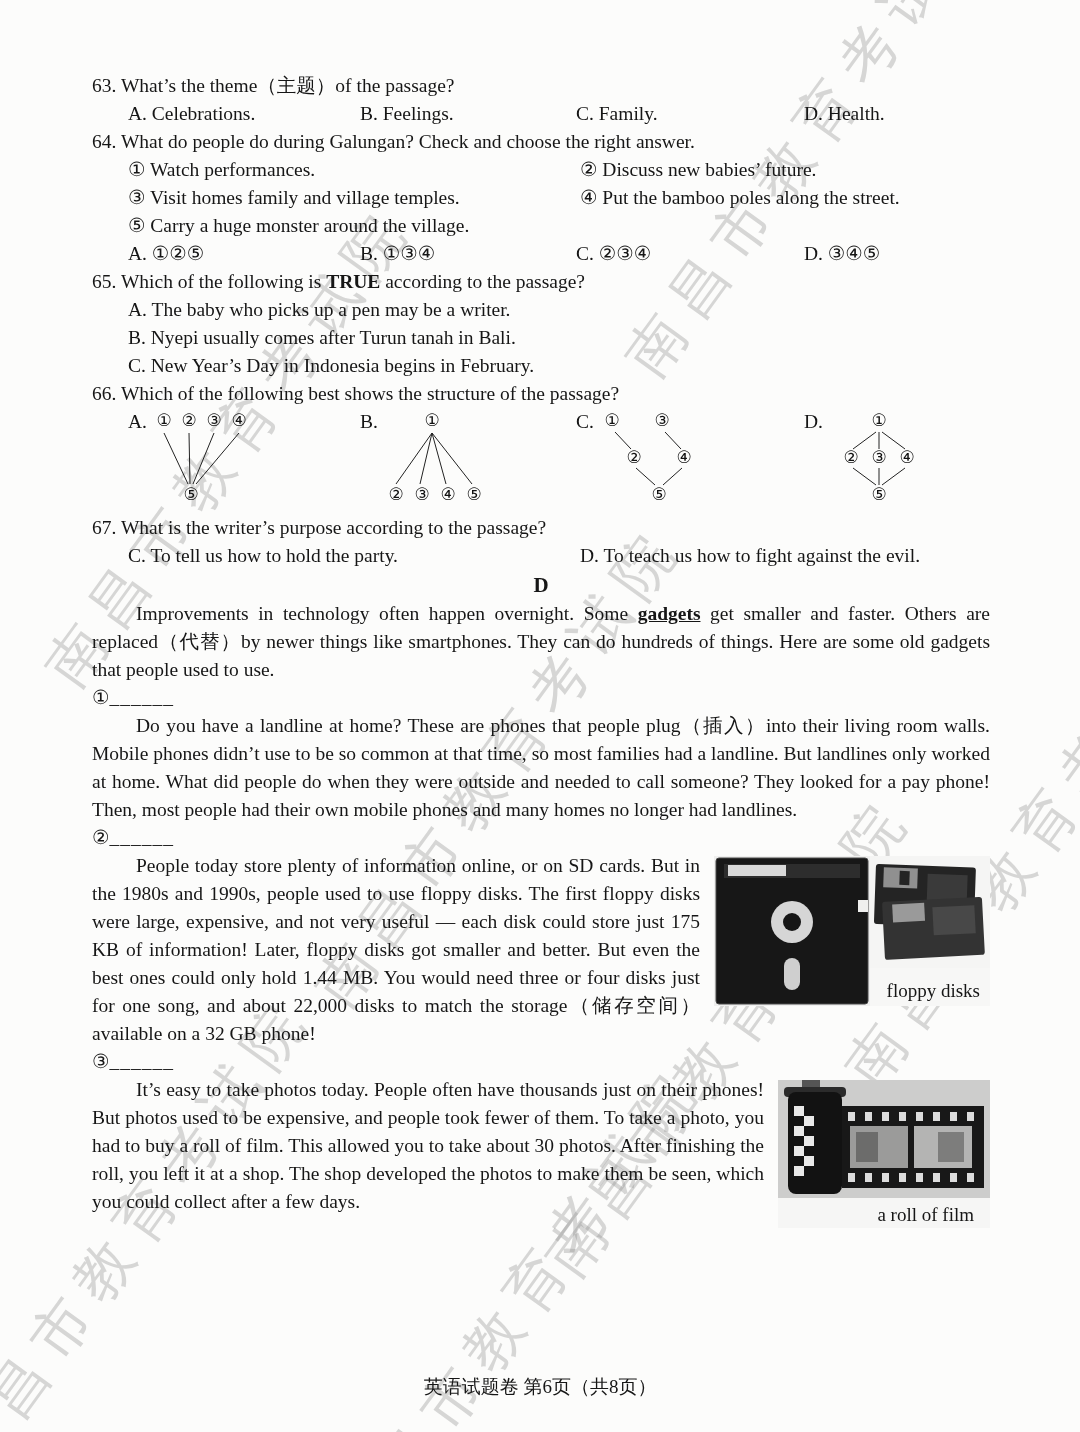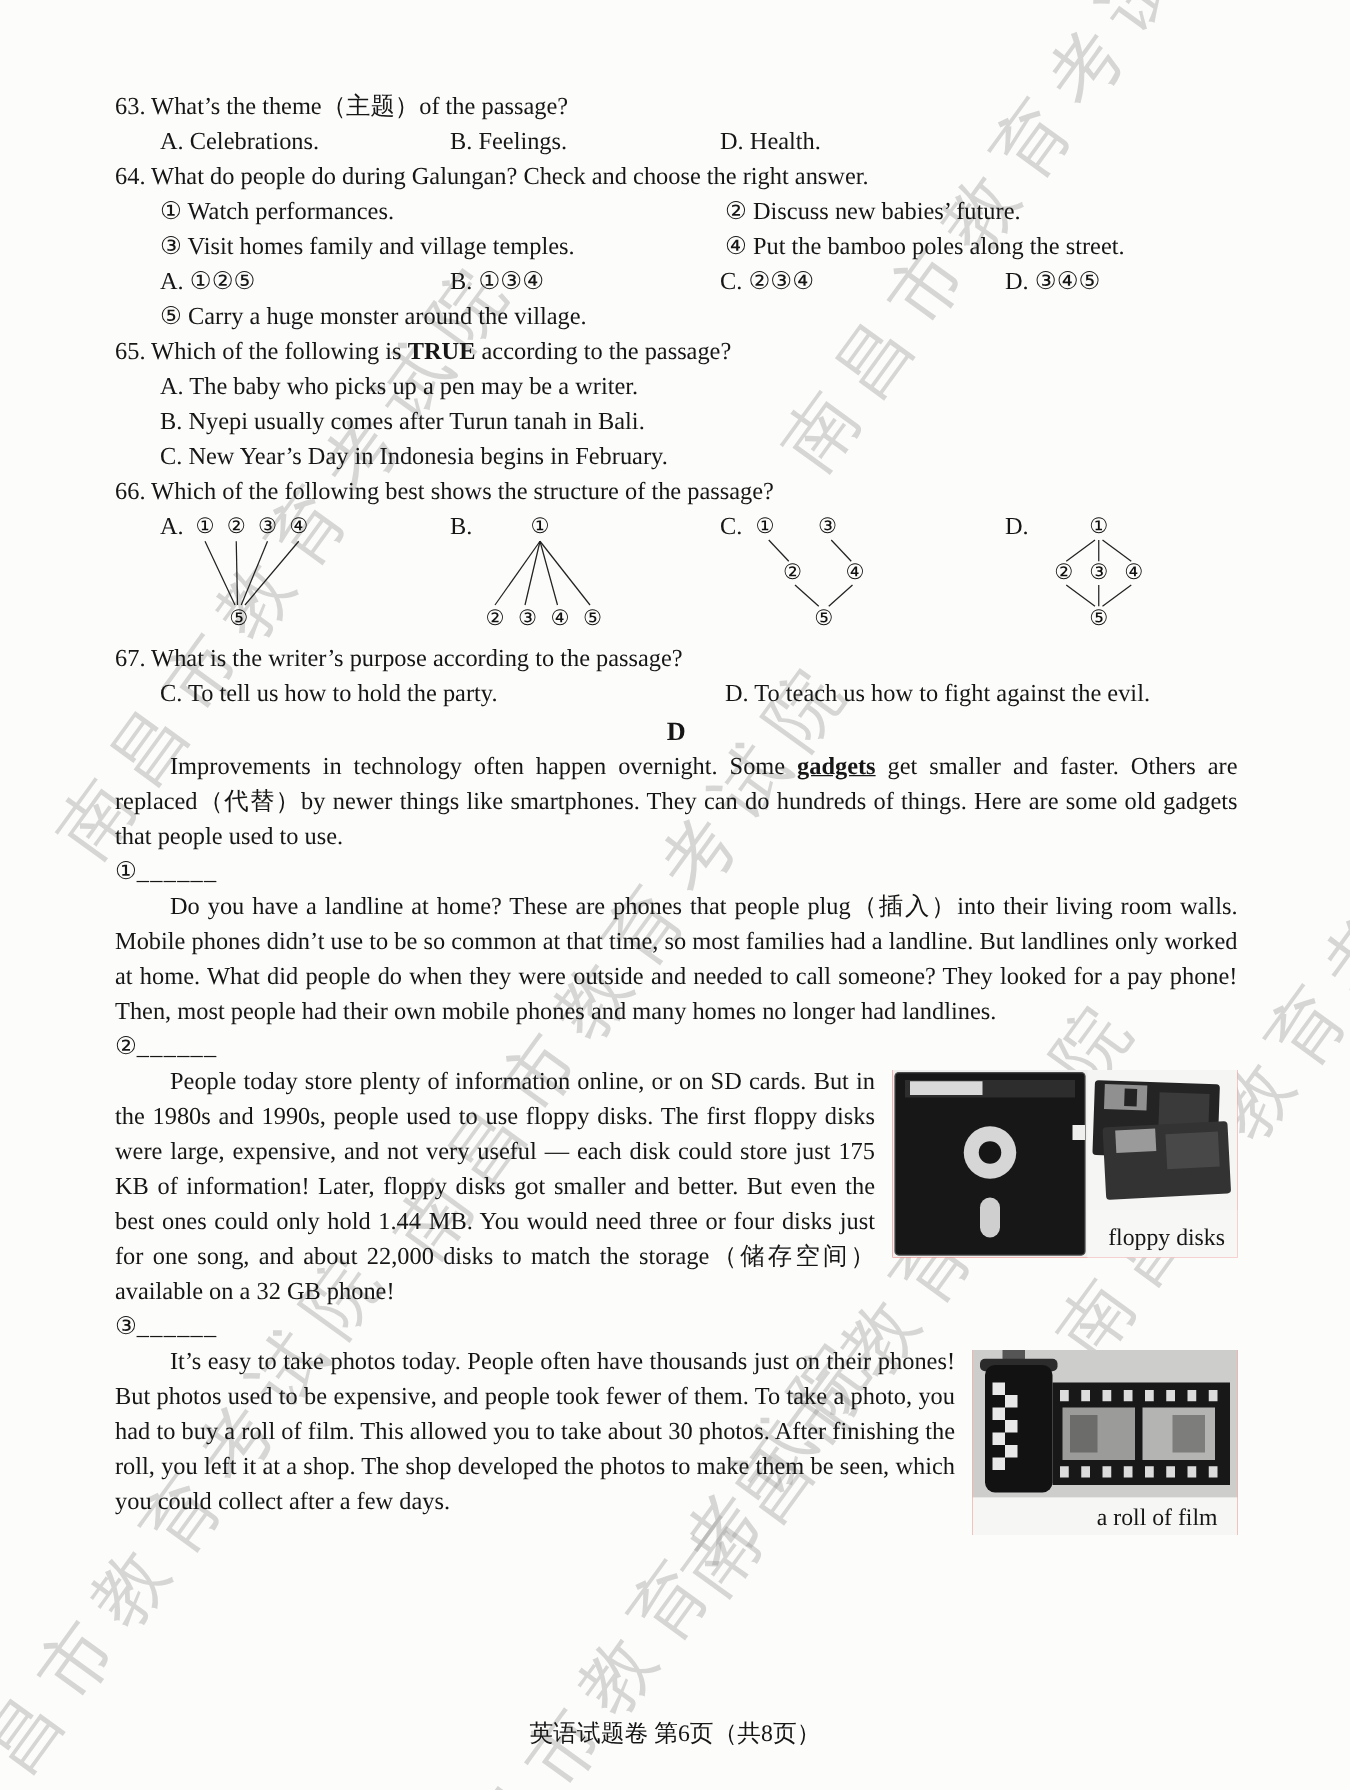--- a/index.html
+++ b/index.html
@@ -37,21 +37,21 @@
   .diag{display:block;margin-top:-2px;}
   .diag text{font-family:"DejaVu Sans",sans-serif;font-size:17px;text-anchor:middle;fill:#111;}
   .diag line{stroke:#222;stroke-width:1;}
   
   .heading-d{font-weight:700;text-align:center;font-size:21px;line-height:30px;margin:0;}
   .para{margin:0;text-align:justify;text-indent:44px;}
   .blank-line{}
   .blank-line .bl{letter-spacing:1px;}
   .p1-gadget{font-weight:700;text-decoration:underline;}
   .para-wrap{overflow:visible;}
-  figure.fig{float:right;position:relative;margin:4px 0 4px 14px;background:#ef4444;text-decoration:underline;}
+  figure.fig{float:right;position:relative;margin:4px 0 4px 14px;background:#e5e5e5;text-decoration:underline;}
   .fig1{width:276px;height:150px;}
   .fig2{width:212px;height:148px;}
   .fig figcaption{position:absolute;font-size:19px;line-height:22px;color:#161616;}
   .fig1 figcaption{right:10px;bottom:4px;}
   .fig2 figcaption{right:16px;bottom:2px;}
   
   .footer{position:absolute;left:0;right:0;top:1374px;text-align:center;font-size:19px;z-index:2;}
 </style>
 </head>
 <body>
@@ -67,40 +67,41 @@
     <div class="wm" style="left:860px;top:1040px;">南昌市教育考试院</div>
     <div class="wm" style="left:350px;top:1500px;">南昌市教育考试院</div>
   </div>
 
   <div class="content">
 
     <p class="stem">63. What’s the theme（主题）of the passage?</p>
     <div class="row">
       <span class="w1">A. Celebrations.</span>
       <span class="w2">B. Feelings.</span>
+      <span class="w3">C. Family.</span>
       <span class="w4">D. Health.</span>
     </div>
 
     <p class="stem">64. What do people do during Galungan? Check and choose the right answer.</p>
     <div class="row">
       <span class="left-col">① Watch performances.</span>
       <span class="w4">② Discuss new babies’ future.</span>
     </div>
     <div class="row">
       <span class="left-col">③ Visit homes family and village temples.</span>
       <span class="w4">④ Put the bamboo poles along the street.</span>
+    </div>
+    <div class="row">
+      <span class="left-col">⑤ Carry a huge monster around the village.</span>
     </div>
     <div class="row">
       <span class="w1">A. ①②⑤</span>
       <span class="w2">B. ①③④</span>
       <span class="w3">C. ②③④</span>
       <span class="w4">D. ③④⑤</span>
-    </div>
-    <div class="row">
-      <span class="left-col">⑤ Carry a huge monster around the village.</span>
     </div>
 
     <p class="stem"><span>65. Which of the following is </span><span class="bold">TRUE</span><span> according to the passage?</span></p>
     <div class="opt-line">A. The baby who picks up a pen may be a writer.</div>
     <div class="opt-line">B. Nyepi usually comes after Turun tanah in Bali.</div>
     <div class="opt-line">C. New Year’s Day in Indonesia begins in February.</div>
 
     <p class="stem">66. Which of the following best shows the structure of the passage?</p>
     <div class="diag-row">
 

